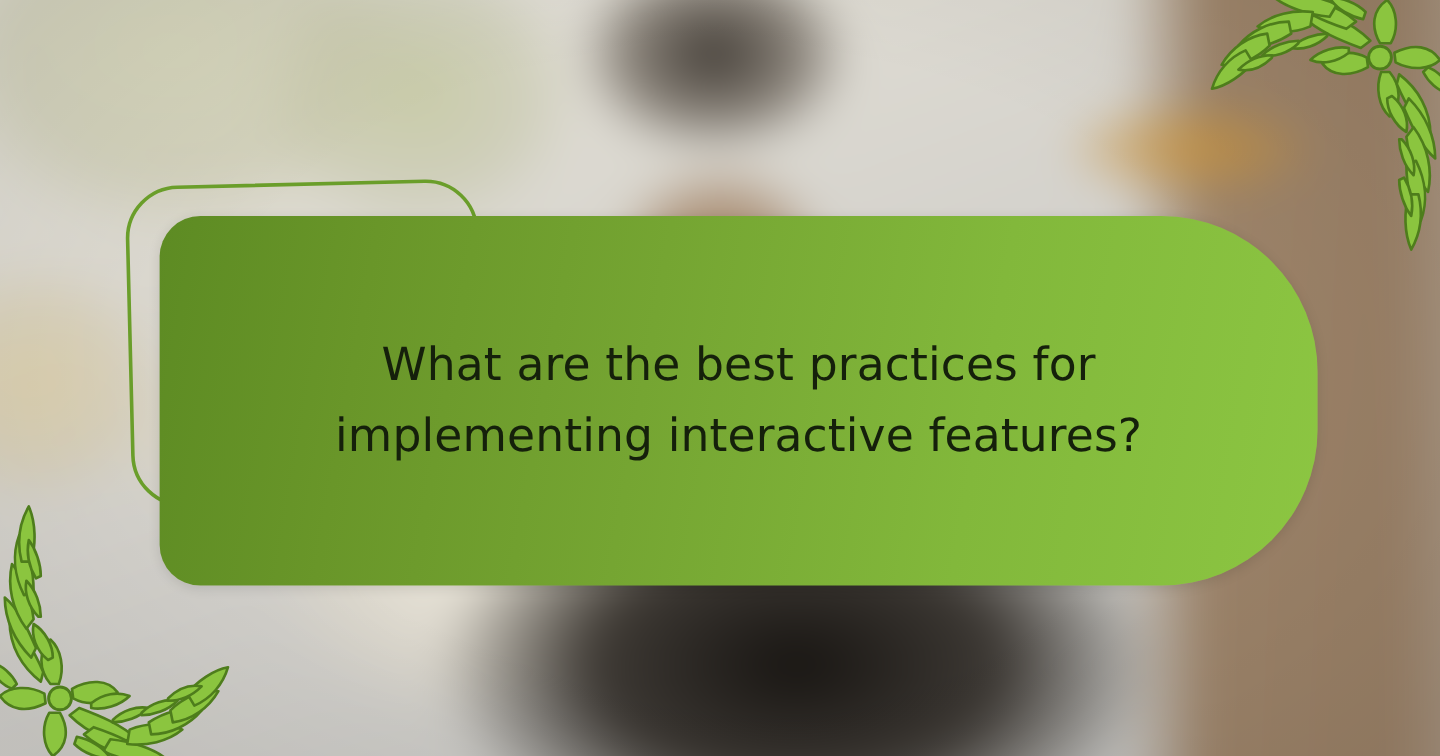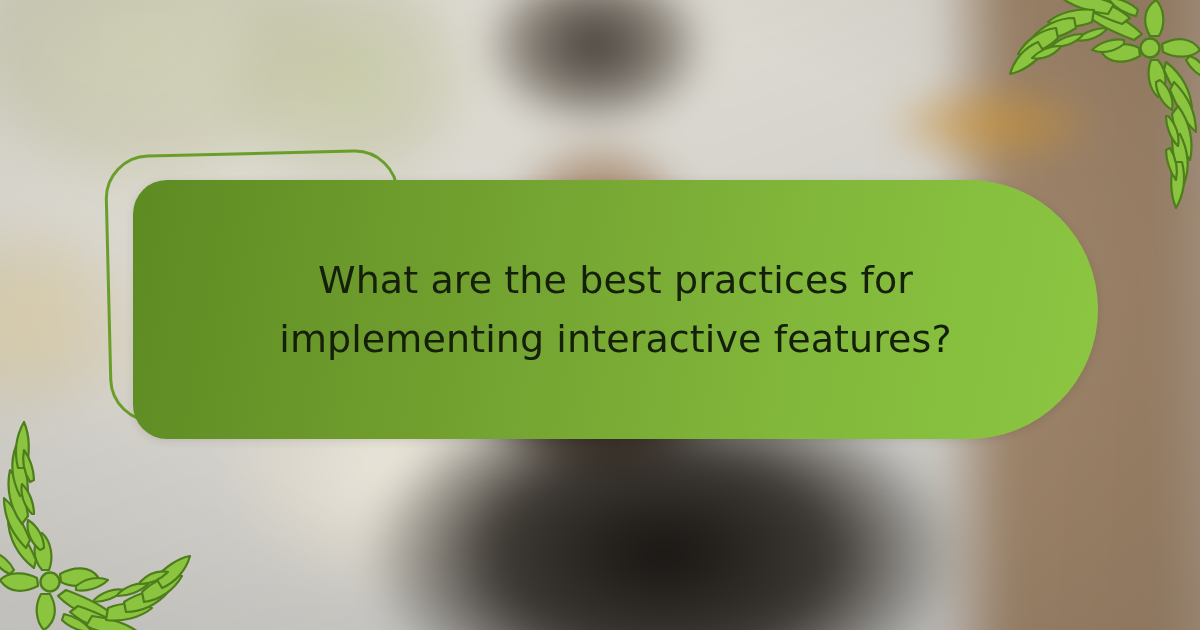--- a/index.html
+++ b/index.html
@@ -74,21 +74,21 @@
     border: 3px solid #6a9e2a;
     border-radius: 44px;
     transform: rotate(-1.4deg);
     background: transparent;
   }
   .card-fill {
     position: absolute;
     left: 133px;
     top: 180px;
     width: 965px;
-    height: 259px;
+    height: 308px;
     border-radius: 34px 130px 130px 34px;
     background: linear-gradient(100deg, #5d8b23 0%, #699629 18%, #75a532 42%, #82b83b 70%, #8cc642 100%);
     box-shadow: 0 2px 10px rgba(0,0,0,0.10);
     display: flex;
     align-items: center;
     justify-content: center;
   }
   .card-text {
     width: 840px;
     text-align: center;

